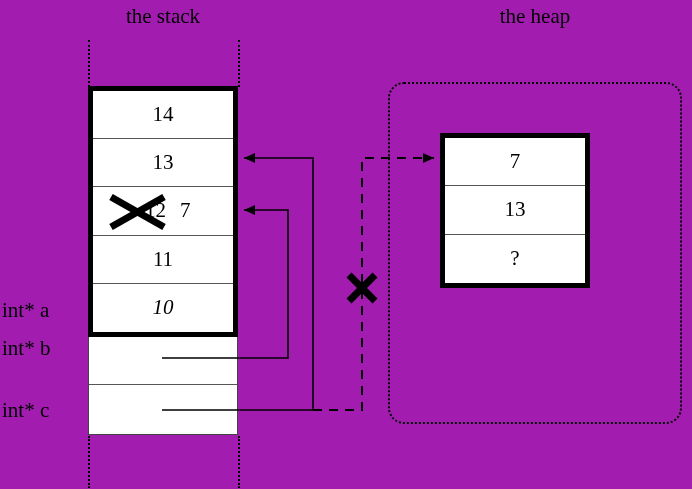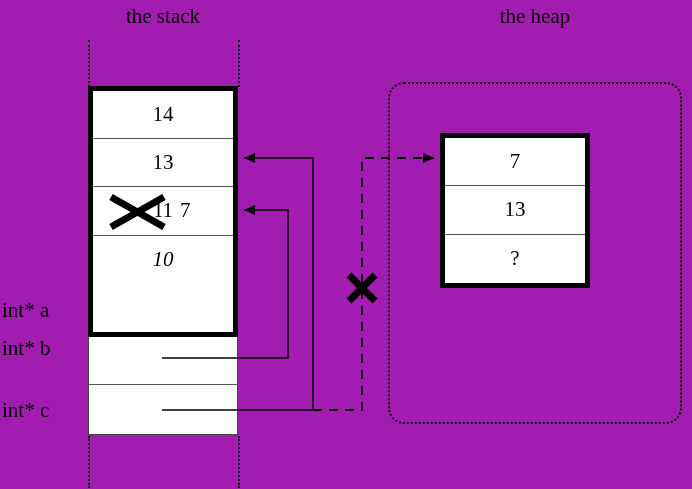--- a/index.html
+++ b/index.html
@@ -138,20 +138,23 @@
   <div class="stack-guide" style="left:238px; top:436px; height:52px;"></div>
 
   <div id="heap-region"></div>
 
   <div id="stack-frame">
     <div class="cell">
       <span>14</span>
     </div>
     <div class="cell">
       <span>13</span>
+    </div>
+    <div class="cell">
+      <span style="position:absolute; left:52px;">12</span>
     </div>
     <div class="cell">
       <span>11</span>
     </div>
     <div class="cell">
       <span>10</span>
     </div>
   </div>
 
   <div id="overwrite-value">7</div>

